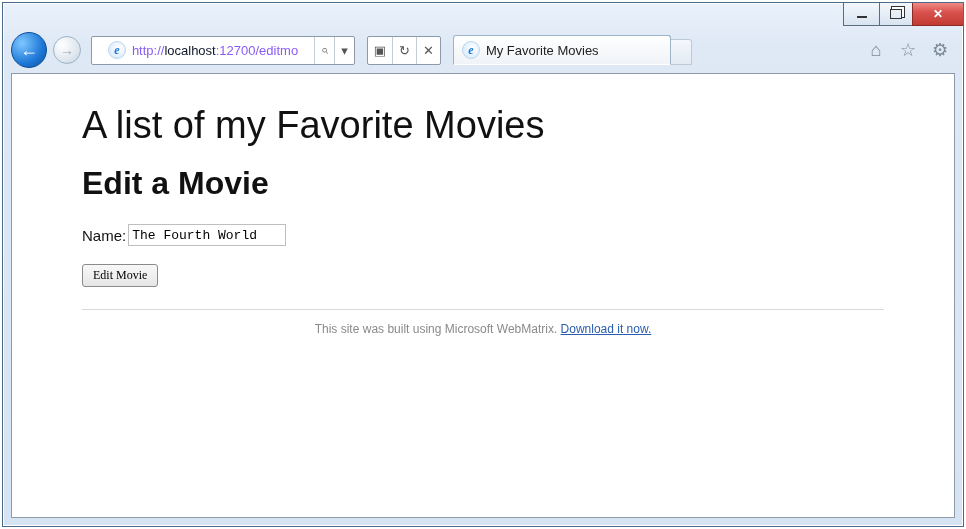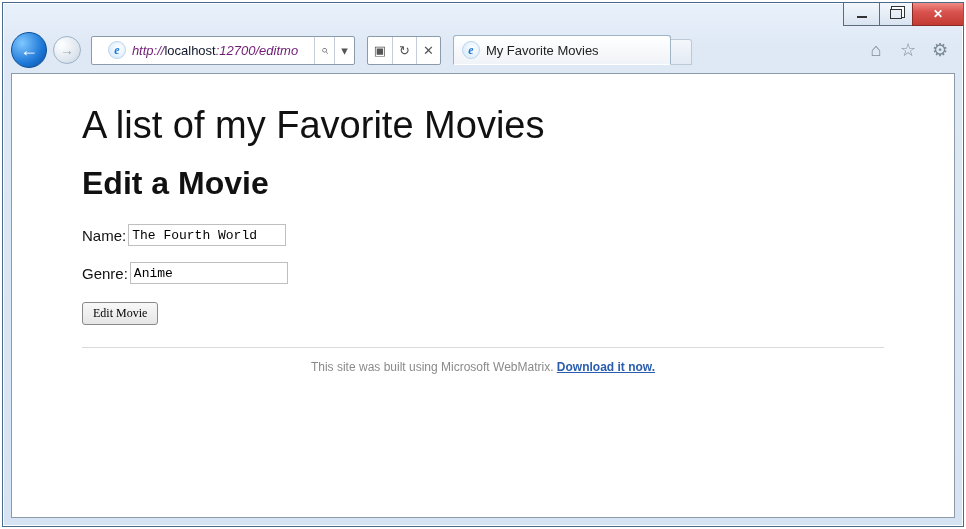--- a/index.html
+++ b/index.html
@@ -127,21 +127,21 @@
     font-size: 13px;
     color: #333;
     overflow: hidden;
     white-space: nowrap;
     display: flex;
     align-items: center;
     gap: 6px;
     padding-left: 6px;
   }
   .addr-url .host { color: #0f172a; }
-  .addr-url .path { color: #701a75; font-style: italic; }
+  .addr-url .path { color: #8b5cf6; }
   .ie-favicon {
     width: 16px; height: 16px;
     display: inline-flex; align-items:center; justify-content:center;
     font-style: italic;
     font-weight: bold;
     font-family: "Times New Roman", serif;
     color: #1e78d7;
     background: radial-gradient(circle at 60% 40%, #fff, #cfe6fb);
     border-radius: 50%;
     border: 1px solid #bcd5ec;
@@ -252,21 +252,21 @@
   hr.footer-sep {
     border: none;
     border-top: 1px solid #d9d9d9;
     margin: 22px 0 12px 0;
   }
   .footer {
     font-size: 12px;
     color: #8a8a8a;
     text-align: center;
   }
-  .footer a { color: #2a5db0; font-weight: bold; }
+  .footer a { color: #2a5db0; }
 
 </style>
 </head>
 <body>
 
 <div class="window">
 
   <div class="caption-buttons">
     <div class="caption-btn min"></div>
     <div class="caption-btn max"></div>
@@ -335,24 +335,20 @@
 
       <h1 class="site-title">A list of my Favorite Movies</h1>
 
       <h1 class="page-title">Edit a Movie</h1>
 
       <div class="form-row">
         <label>Name:</label>
         <input type="text" value="The Fourth World" style="">
       </div>
 
-      <div class="form-row">
-        <label>Genre:</label>
-        <input type="text" value="Anime" style="">
-      </div>
 
 
       <button class="submit-btn">Edit Movie</button>
 
       <hr class="footer-sep">
 
       <div class="footer">
         <span>This site was built using Microsoft WebMatrix. </span>
         <a href="#">Download it now.</a>
       </div>

